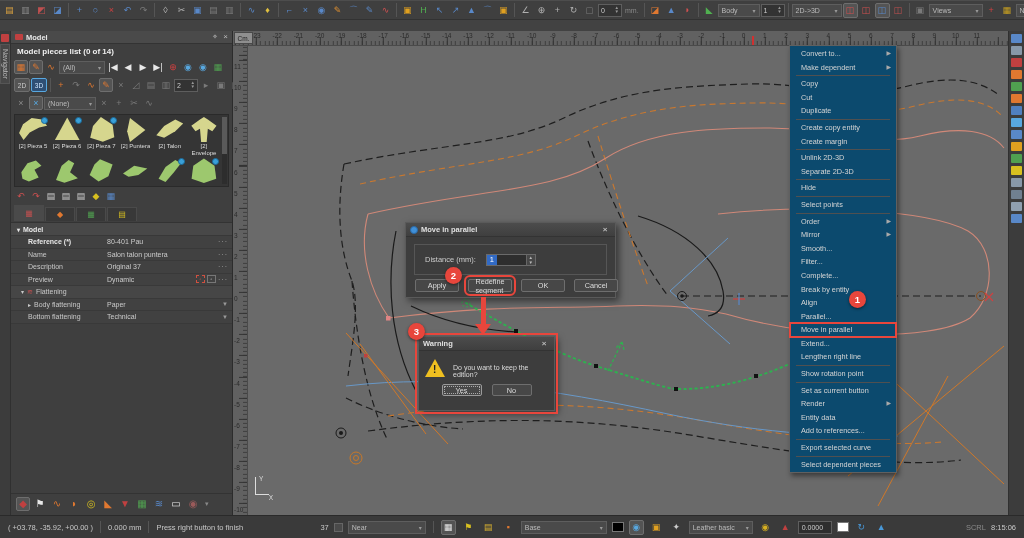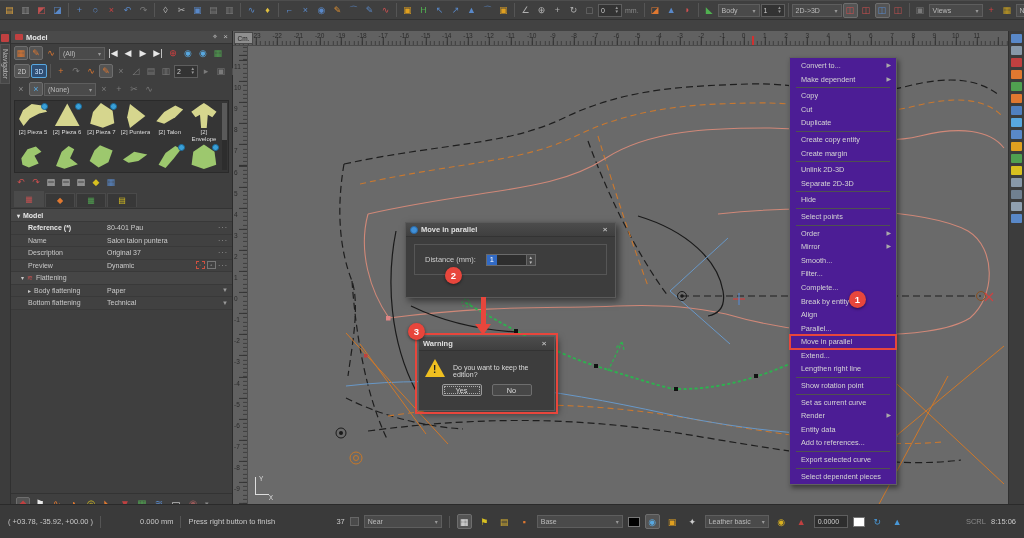--- a/index.html
+++ b/index.html
@@ -100,26 +100,26 @@
   .axisind .ax { position:absolute; bottom:0; right:0; }
   .axisind .lv { position:absolute; left:4px; top:2px; width:1px; height:18px; background:#ddd; }
   .axisind .lh { position:absolute; left:4px; bottom:6px; width:14px; height:1px; background:#ddd; }
 
   
   .rightbar { width:16px; background:#3c3c3c; border-left:1px solid #303030; display:flex; flex-direction:column;
               align-items:center; padding-top:3px; gap:3px; }
   .ricon { width:11px; height:9px; border-radius:1px; }
 
   
-  .statusbar { position:absolute; bottom:0; left:0; right:0; height:34px; background:#3a3a3a; border-top:1px solid #2a2a2a;
+  .statusbar { position:absolute; bottom:0; left:0; right:0; height:23px; background:#3a3a3a; border-top:1px solid #2a2a2a;
                display:flex; align-items:center; gap:5px; padding:0 8px; }
   .statusbar .tsep { height:12px; }
 
   
-  .ctxmenu { position:absolute; left:789px; top:57px; width:108px; background:#4c1d95; border:1px solid #606060;
+  .ctxmenu { position:absolute; left:789px; top:45px; width:108px; background:#0c4a6e; border:1px solid #606060;
              box-shadow:2px 3px 5px rgba(0,0,0,.45); padding:1px 0; z-index:5; }
   .ctxitem { height:13.6px; line-height:13.6px; padding-left:11px; font-size:7.3px; color:#d5d5d5; position:relative; white-space:nowrap; }
   .ctxitem .sub { position:absolute; right:5px; font-size:6px; color:#aaa; }
   .ctxitem.hl { outline:2px solid #e8463c; outline-offset:-1px; }
   .ctxsep { height:1px; background:#505050; margin:1px 6px; }
 
   
   .dlg { position:absolute; background:#3d3d3d; border:1px solid #5a5a5a; box-shadow:3px 3px 7px rgba(0,0,0,.5); z-index:6; }
   .dlgtitle { height:14px; background:linear-gradient(#4c4c4c,#3f3f3f); border-bottom:1px solid #333;
               display:flex; align-items:center; gap:3px; padding:0 4px; font-size:7.5px; font-weight:bold; color:#e0e0e0; }
@@ -254,20 +254,21 @@
 
     <div class="leftpanel">
       <div class="ltitle">
         <span class="ticon"></span>
         <span class="ttext2">Model</span>
         <span class="trt">
           <span>⌖</span>
           <span>×</span>
         </span>
       </div>
+      <div class="lheader">Model pieces list (0 of 14)</div>
       <div class="ptb" id="ptb1">
           <span class="tbtn boxed" style="color: rgb(224, 120, 48);">▦</span>
           <span class="tbtn boxed" style="color: rgb(224, 120, 48);">✎</span>
           <span class="tbtn" style="color: rgb(224, 120, 48);">∿</span>
           <span class="tselect" style="width: 46px;">
             <span>(All)</span>
             <span class="car">▾</span>
           </span>
           <span class="tbtn" style="color: rgb(232, 232, 232);">|◀</span>
           <span class="tbtn" style="color: rgb(232, 232, 232);">◀</span>
@@ -633,21 +634,21 @@
         <span class="ricon" style="background: rgb(136, 152, 168);"></span>
         <span class="ricon" style="background: rgb(112, 128, 144);"></span>
         <span class="ricon" style="background: rgb(144, 160, 176);"></span>
         <span class="ricon" style="background: rgb(89, 136, 200);"></span>
       </div>
   </div>
 
   <div class="statusbar" id="statusbar">
       <span class="ttext" style="color: rgb(200, 200, 200);">( +03.78, -35.92, +00.00 )</span>
       <span class="tsep"></span>
-      <span class="ttext" style="color: rgb(200, 200, 200); margin-left: 32px;">0.000 mm</span>
+      <span class="ttext" style="color: rgb(200, 200, 200);">0.000 mm</span>
       <span class="tsep"></span>
       <span class="ttext" style="color: rgb(200, 200, 200);">Press right button to finish</span>
       <span class="tspacer"></span>
       <span class="ttext" style="color: rgb(200, 200, 200);">37</span>
       <span class="tcheck"></span>
       <span class="tselect" style="width: 78px;">
         <span>Near</span>
         <span class="car">▾</span>
       </span>
       <span class="tsep"></span>
@@ -703,41 +704,49 @@
       <div class="ctxitem"><span>Complete...</span></div>
       <div class="ctxitem"><span>Break by entity</span></div>
       <div class="ctxitem"><span>Align</span></div>
       <div class="ctxitem"><span>Parallel...</span></div>
       <div class="ctxitem hl"><span>Move in parallel</span></div>
       <div class="ctxitem"><span>Extend...</span></div>
       <div class="ctxitem"><span>Lengthen right line</span></div>
       <div class="ctxsep"></div>
       <div class="ctxitem"><span>Show rotation point</span></div>
       <div class="ctxsep"></div>
-      <div class="ctxitem"><span>Set as current curve</span></div>
+      <div class="ctxitem"><span>Set as current button</span></div>
       <div class="ctxitem"><span>Render</span><span class="sub">▶</span></div>
       <div class="ctxitem"><span>Entity data</span></div>
       <div class="ctxitem"><span>Add to references...</span></div>
       <div class="ctxsep"></div>
       <div class="ctxitem"><span>Export selected curve</span></div>
       <div class="ctxsep"></div>
       <div class="ctxitem"><span>Select dependent pieces</span></div>
     </div>
 
   <div class="dlg dlg1">
     <div class="dlgtitle">
       <span class="dlgico"></span>
       <span>Move in parallel</span>
       <span class="dlgx">×</span>
     </div>
     <div class="groupbox">
       <span>Distance (mm):</span>
       <span class="field">
         <span class="fieldval">1</span>
         <span class="fspin">▲<br>▼</span>
+      </span>
+    </div>
+    <div class="btnrow">
+      <span class="btn">Apply</span>
+      <span class="btn redboxed">Redefine segment</span>
+      <span class="okgrp">
+        <span class="btn mn">OK</span>
+        <span class="btn mn">Cancel</span>
       </span>
     </div>
   </div>
 
   <div class="dlg dlg2">
     <div class="dlgtitle">
       <span>Warning</span>
       <span class="dlgx">×</span>
     </div>
     <div class="warnbody">

